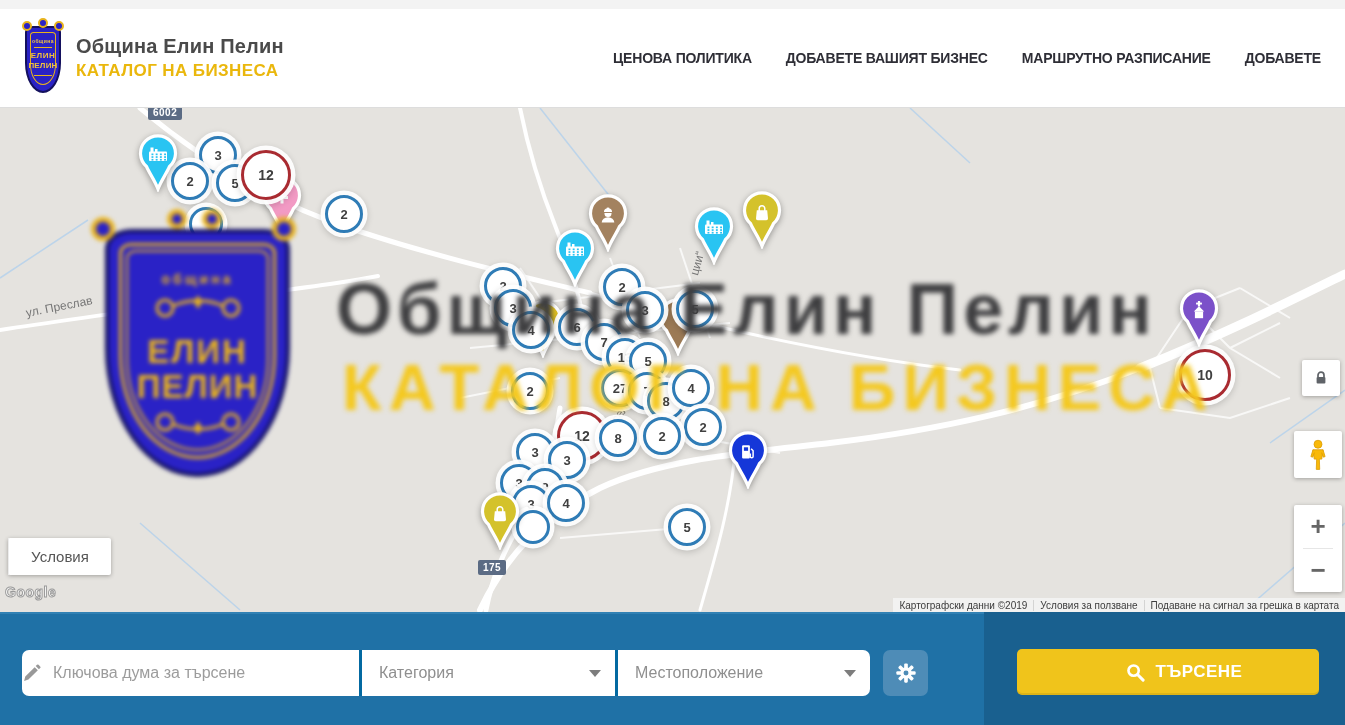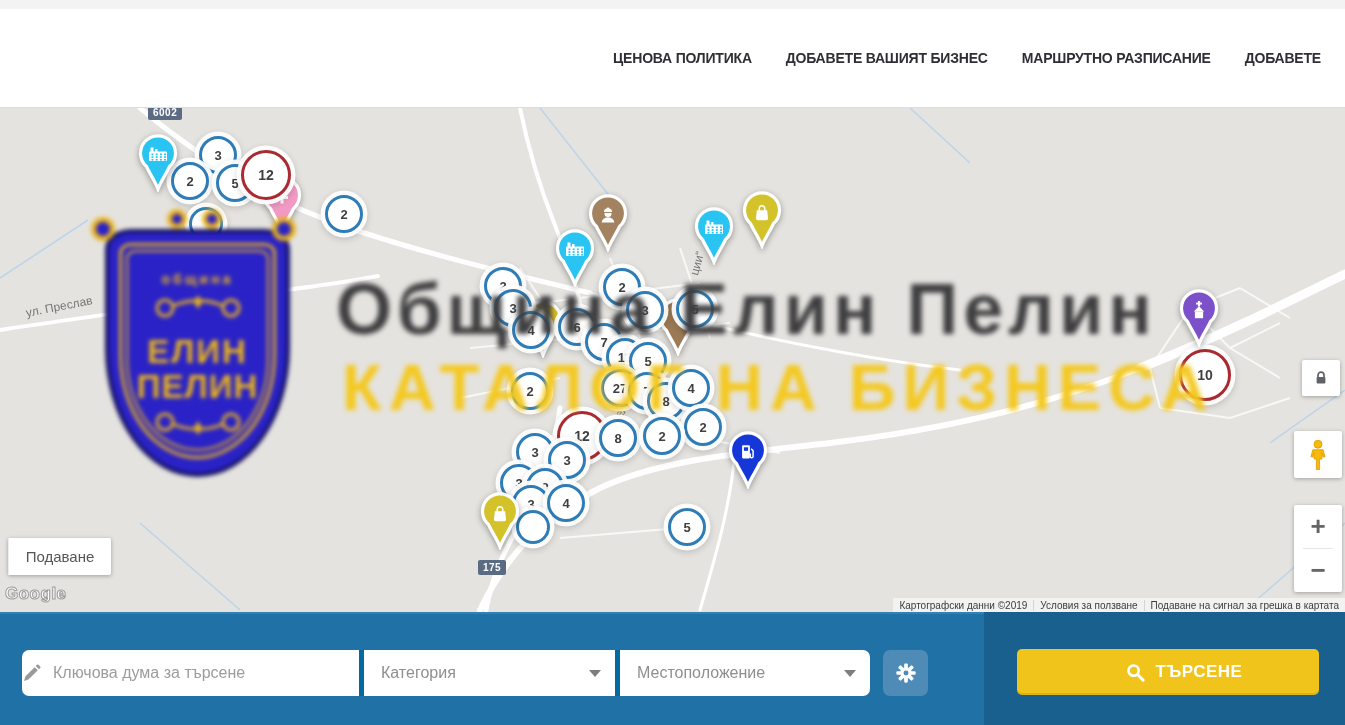--- a/index.html
+++ b/index.html
@@ -59,21 +59,21 @@
   .crest .ctext { position:absolute; width:100%; text-align:center; color:#e8b31d; font-weight:700; }
   .crest .region { top:56px; font-size:14px; letter-spacing:3px; }
   .crest .name1 { top:118px; font-size:33px; letter-spacing:2px; }
   .crest .name2 { top:153px; font-size:33px; letter-spacing:1px; }
 
   
   .maptype { position:absolute; left:8px; top:430px; display:flex; background:#fff; border-radius:2px;
       box-shadow:0 1px 4px rgba(0,0,0,.3); z-index:8; }
   .maptype .cell { height:37px; display:flex; align-items:center; justify-content:center; font-size:15px; cursor:pointer; }
   .maptype .cell.sat { width:103px; color:#565656; border-left:1px solid #ececec; }
-  .google-logo { position:absolute; left:5px; top:476px; font-size:17px; font-weight:700; color:rgba(255,255,255,.9);
+  .google-logo { position:absolute; left:5px; top:476px; font-size:14px; font-weight:700; color:rgba(255,255,255,.9);
       -webkit-text-stroke:1px #9a9a9a; letter-spacing:.5px; z-index:8; }
   .attribution { position:absolute; right:0; bottom:0; height:14px; display:flex; align-items:center;
       background:rgba(245,245,245,.85); font-size:10px; color:#3c3c3c; z-index:8; }
   .attribution span { padding:0 6px; white-space:nowrap; }
   .attribution span + span { border-left:1px solid rgba(0,0,0,.12); }
   .sq-btn { position:absolute; background:#fff; box-shadow:0 1px 4px rgba(0,0,0,.3); border:none; border-radius:2px;
       display:flex; align-items:center; justify-content:center; cursor:pointer; z-index:8; }
   .lock-btn { left:1302px; top:252px; width:38px; height:36px; }
   .pegman-btn { left:1294px; top:323px; width:48px; height:47px; }
   .zoomctl { position:absolute; left:1294px; top:397px; width:48px; height:87px; background:#fff; border-radius:2px;
@@ -86,37 +86,55 @@
   .bottombar { position:absolute; left:0; top:612px; width:1345px; height:113px; background:#1f71a6;
       border-top:2px solid #3181b4; z-index:30; }
   .bottombar .right-panel { position:absolute; left:984px; top:-2px; width:361px; height:115px; background:#19608f; }
   .search-box { position:absolute; left:22px; top:36px; width:848px; height:46px; background:#fff;
       border-radius:7px; display:flex; align-items:stretch; }
   .sb-section { display:flex; align-items:center; }
   .sb-keyword { width:337px; }
   .sb-keyword input { border:none; outline:none; flex:1; font-size:16px; color:#555; background:transparent;
       margin-left:12px; font-family:inherit; }
   .sb-keyword input::placeholder { color:#9c9c9c; }
-  .sb-select { border-left:5px solid #0369a1; padding:0 14px 0 17px; justify-content:space-between; cursor:pointer; }
+  .sb-select { border-left:3px solid #0369a1; padding:0 14px 0 17px; justify-content:space-between; cursor:pointer; }
   .sb-cat { width:256px; } .sb-loc { width:255px; }
   .sb-select .lbl { font-size:16px; color:#8f8f8f; }
   .caret { width:0; height:0; border-left:6px solid transparent; border-right:6px solid transparent;
       border-top:7px solid #7d7d7d; }
   .gear-btn { position:absolute; left:883px; top:36px; width:45px; height:46px; background:#4e8cb7;
       border:none; border-radius:7px; display:flex; align-items:center; justify-content:center; cursor:pointer; }
   .search-btn { position:absolute; left:1017px; top:35px; width:302px; height:46px; background:#f0c41b;
       border:none; border-radius:5px; box-shadow:inset 0 -2px 0 rgba(0,0,0,.08); display:flex; align-items:center;
       justify-content:center; gap:11px; cursor:pointer;padding-left:32px; }
   .search-btn .lbl { color:#fff; font-size:17px; font-weight:800; letter-spacing:.5px; font-family:inherit; }
 </style>
 </head>
 <body>
 
 <div class="topstrip"></div>
 <div class="header">
+  <div class="logo-wrap">
+    <div class="mini-crest">
+      <div class="shield"></div>
+      <div class="curl l"></div>
+        <div class="curl c"></div>
+        <div class="curl r"></div>
+      <div class="frame"></div>
+      <div class="txt t1">община</div>
+      <div class="orn" style="top:26px;"></div>
+      <div class="txt t2">ЕЛИН</div>
+      <div class="txt t3">ПЕЛИН</div>
+      <div class="orn" style="top:54px;"></div>
+    </div>
+    <div class="logo-text">
+      <div class="title">Община Елин Пелин</div>
+      <div class="subtitle">КАТАЛОГ НА БИЗНЕСА</div>
+    </div>
+  </div>
   <nav class="nav" id="main-nav">
       <div class="nav-item">ЦЕНОВА ПОЛИТИКА</div>
       <div class="nav-item">ДОБАВЕТЕ ВАШИЯТ БИЗНЕС</div>
       <div class="nav-item">МАРШРУТНО РАЗПИСАНИЕ</div>
       <div class="nav-item">ДОБАВЕТЕ</div>
     </nav>
 </div>
 
 <div class="map" id="map">
   <svg class="roads" width="1345" height="504">
@@ -343,21 +361,21 @@
           <path d="M20,13 C35,20 55,20 70,13"></path>
       </g>
         <path d="M45,10 l4 7 -4 7 -4 -7 z" fill="#e8b31d"></path>
     </svg>
   </div>
   <div class="wm-line wm1">Община Елин Пелин</div>
   <div class="wm-line wm2">КАТАЛОГ НА БИЗНЕСА</div>
 
   <div class="maptype">
 
-    <div class="cell sat">Подаване</div>
+    <div class="cell sat">Условия</div>
   </div>
   <div class="google-logo">Google</div>
   <div class="attribution">
     <span>Картографски данни ©2019</span>
     <span>Условия за ползване</span>
     <span>Подаване на сигнал за грешка в картата</span>
   </div>
   <button class="sq-btn lock-btn">
     <svg width="16" height="16" viewBox="0 0 16 16">
       <path d="M5 7.2 V5.2 a3 3 0 0 1 6 0 V7.2" fill="none" stroke="#5f6368" stroke-width="1.7"></path>

